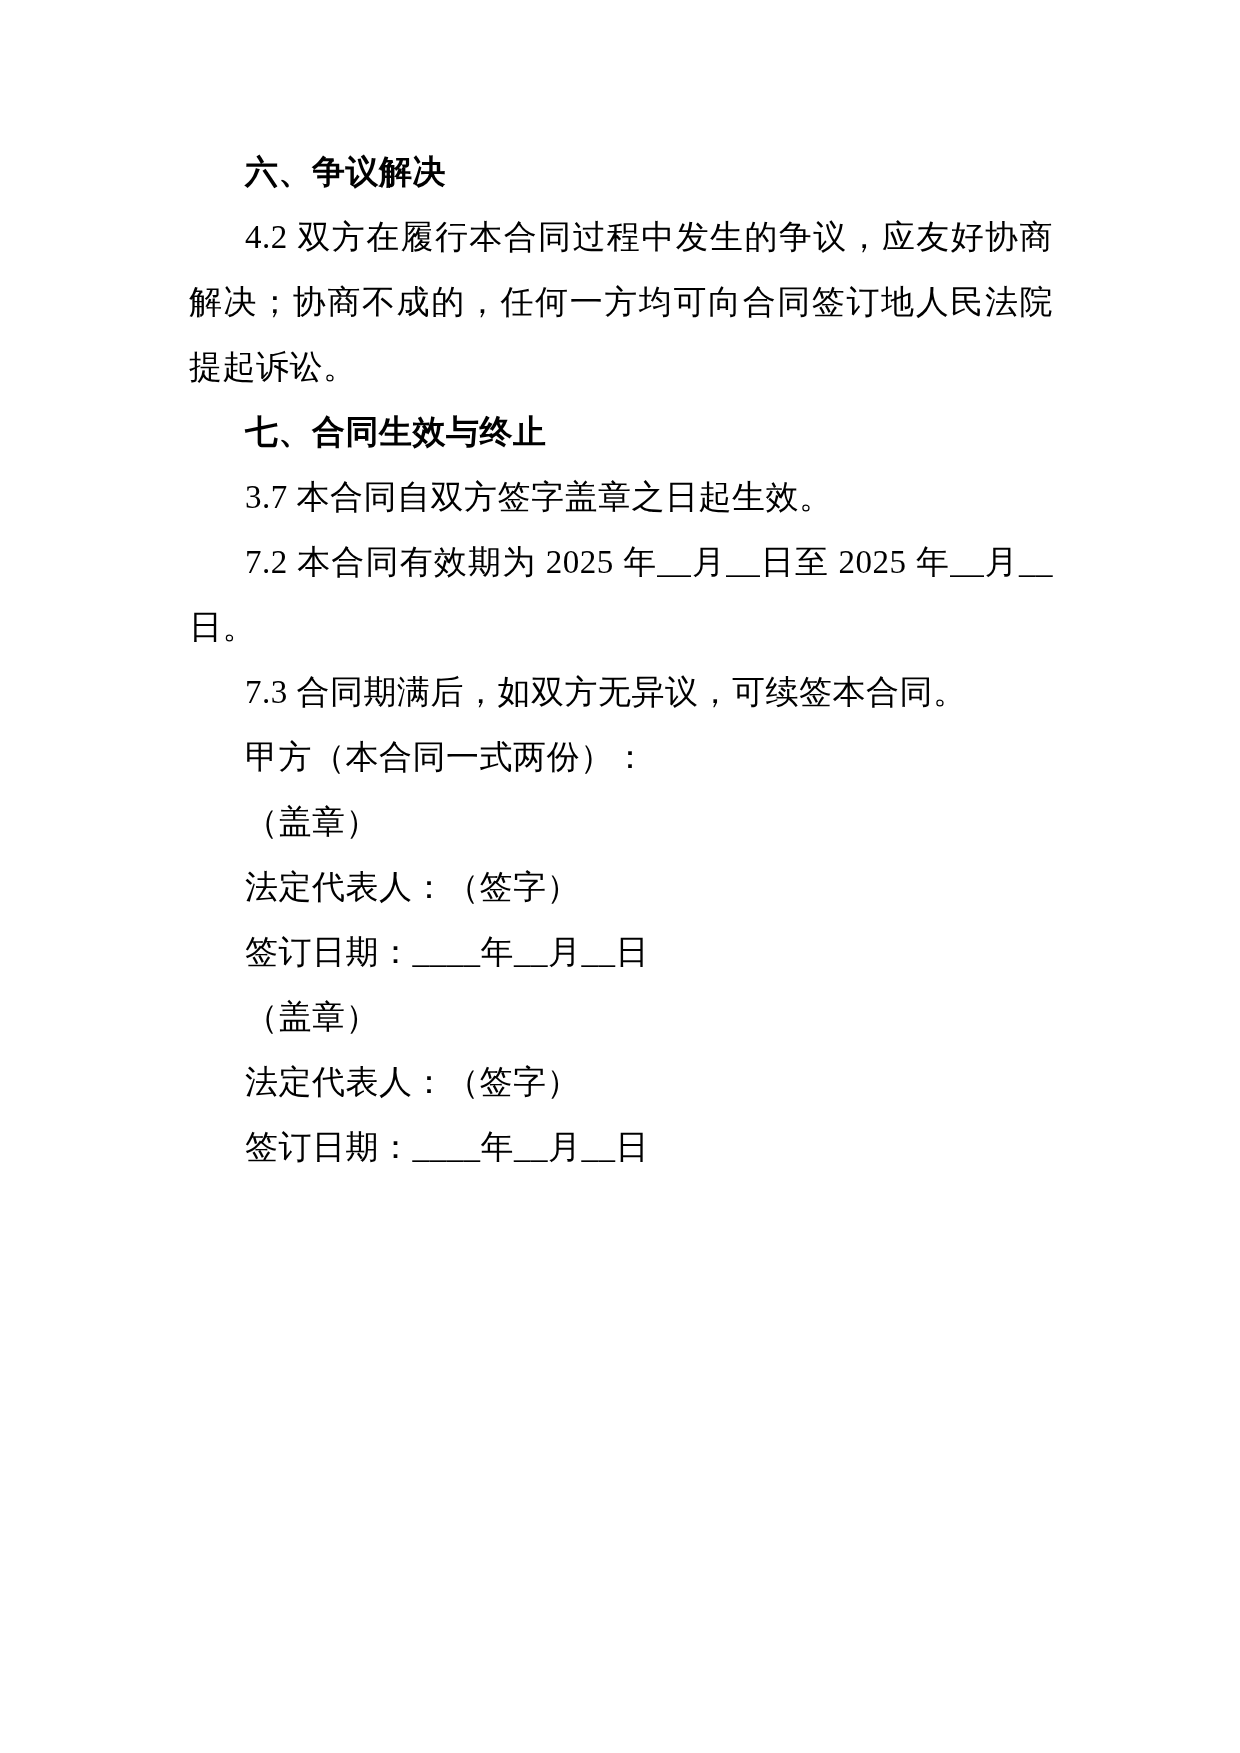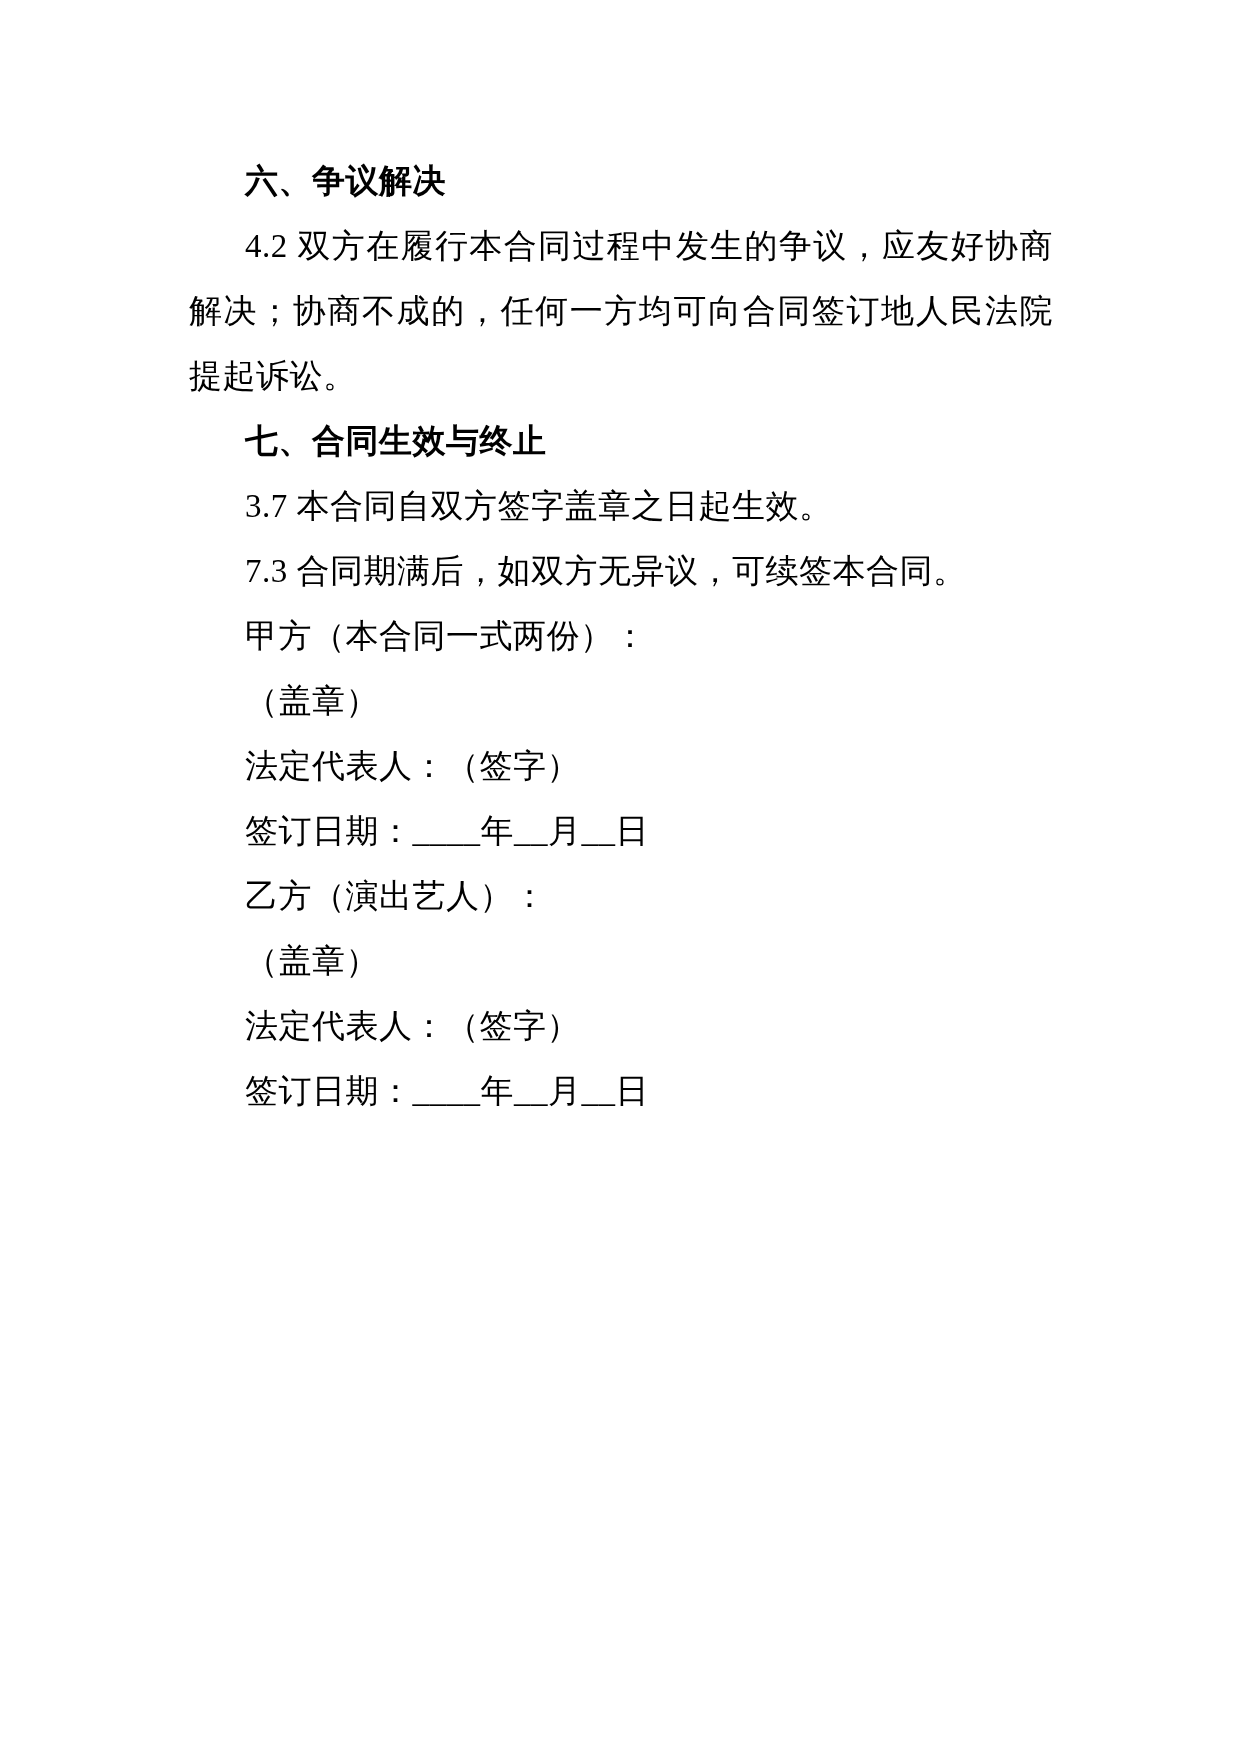--- a/index.html
+++ b/index.html
@@ -11,21 +11,21 @@
     position: relative;
     width: 1240px;
     height: 1753px;
     background: #ffffff;
     overflow: hidden;
     font-family: "Liberation Serif", "DejaVu Serif", serif;
     color: #000000;
   }
   .content {
     position: absolute;
-    top: 149px;
+    top: 140px;
     left: 189px;
     width: 864px;
   }
   .content p {
     margin: 0;
     padding: 0;
     font-size: 33px;
     line-height: 65px;
     text-align: justify;
     text-indent: 56px;
@@ -39,23 +39,23 @@
 </style>
 </head>
 <body>
 
 <div class="page">
   <div class="content" id="paragraph-container">
       <p class="heading">六、争议解决</p>
       <p class="body">4.2 双方在履行本合同过程中发生的争议，应友好协商解决；协商不成的，任何一方均可向合同签订地人民法院提起诉讼。</p>
       <p class="heading">七、合同生效与终止</p>
       <p class="body">3.7 本合同自双方签字盖章之日起生效。</p>
+      <p class="body">7.2 本合同有效期为 2025 年__月__日至 2025 年__月__日。</p>
       <p class="body">7.3 合同期满后，如双方无异议，可续签本合同。</p>
       <p class="body">甲方（本合同一式两份）：</p>
       <p class="body">（盖章）</p>
       <p class="body">法定代表人：（签字）</p>
       <p class="body">签订日期：____年__月__日</p>
-      <p class="body">乙方（演出艺人）：</p>
       <p class="body">（盖章）</p>
       <p class="body">法定代表人：（签字）</p>
       <p class="body">签订日期：____年__月__日</p>
     </div>
 </div>
 
 </body></html>

